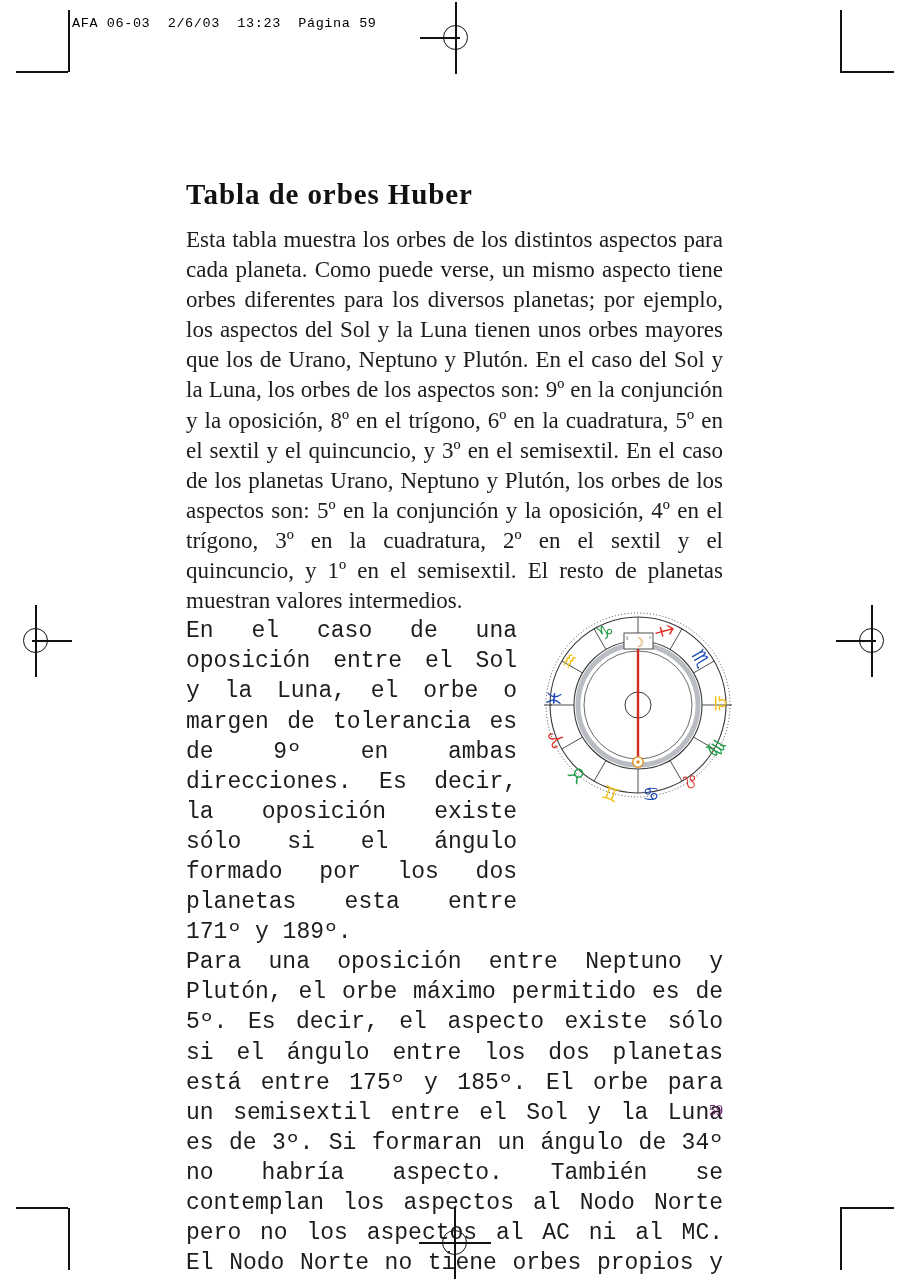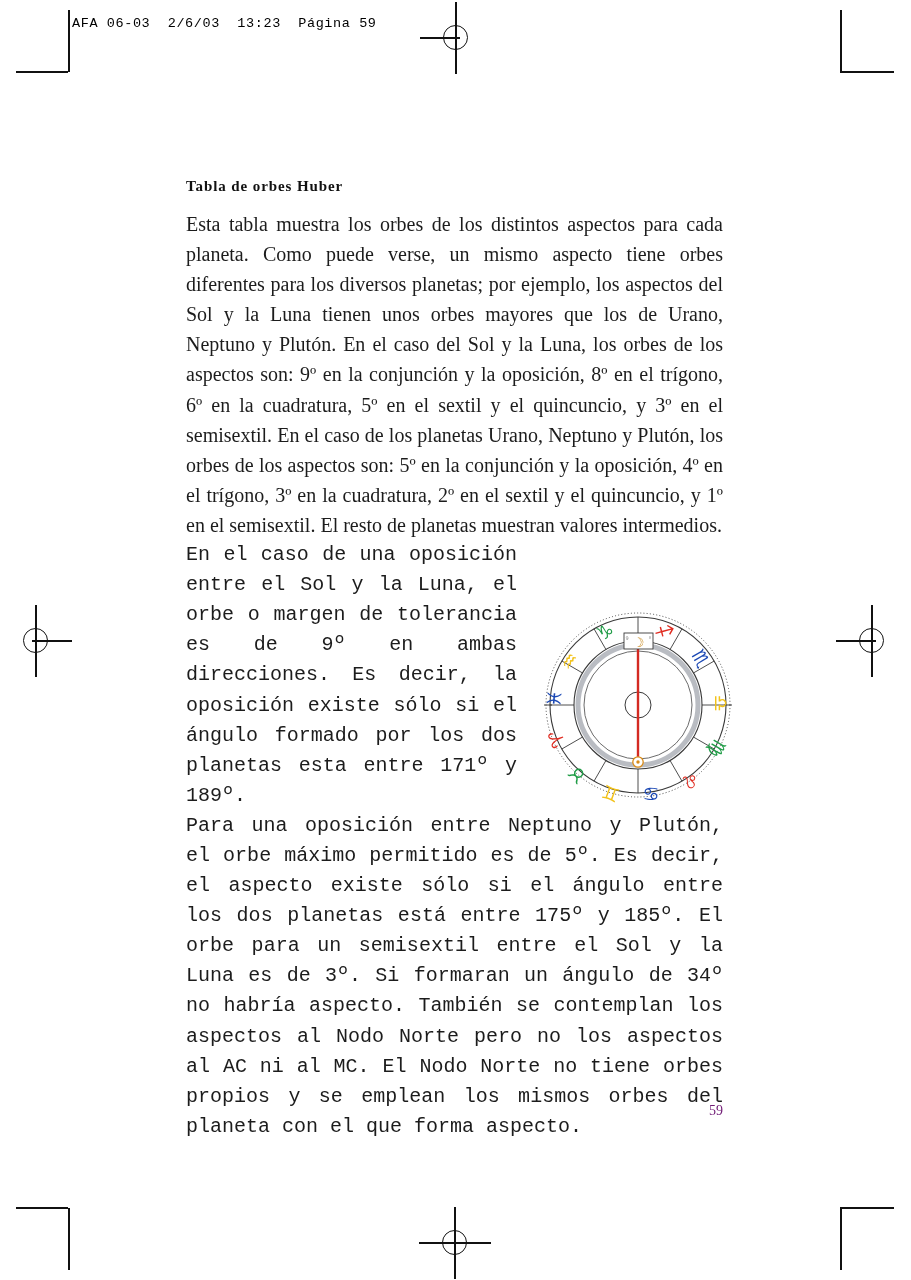--- a/index.html
+++ b/index.html
@@ -65,32 +65,32 @@
   .page-body {
     position: absolute;
     left: 186px;
     top: 178px;
     width: 537px;
   }
 
   h2.section-title {
     font-family: "Liberation Serif", serif;
     font-weight: bold;
-    font-size: 15px;
+    font-size: 29px;
     letter-spacing: 0.9px;
     margin: 0 0 14px 0;
     color: #111111;
   }
   h2.section-title.second {
     margin-top: 36px;
   }
 
   p.body-text {
     margin: 0;
-    font-size: 20px;
+    font-size: 23px;
     line-height: 30.1px;
     text-align: justify;
     text-justify: inter-word;
     color: #1c1c1c;
     hyphens: manual;
   }
   p.body-text + p.body-text { margin-top: 0; font-family: Liberation Mono, monospace; }
 
   .narrow-col {
     width: 331px;

